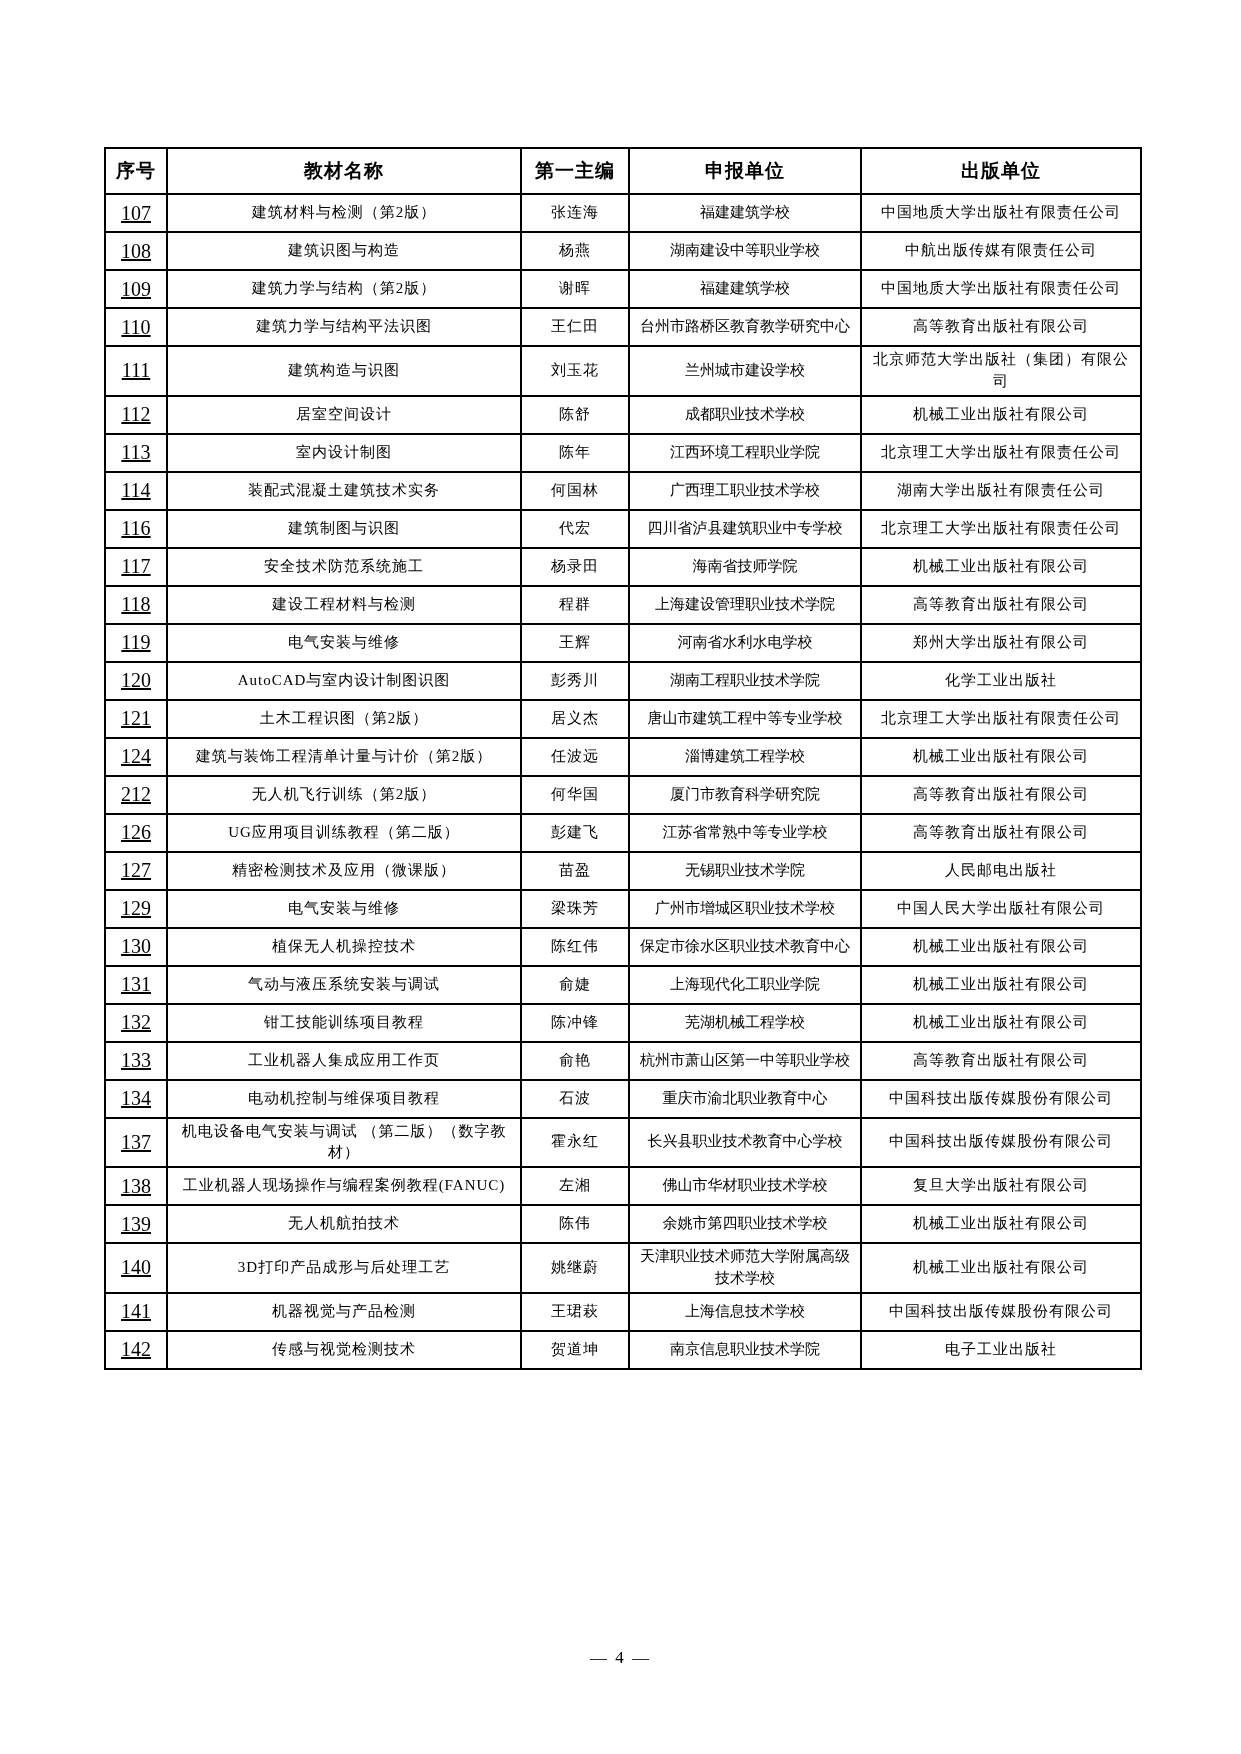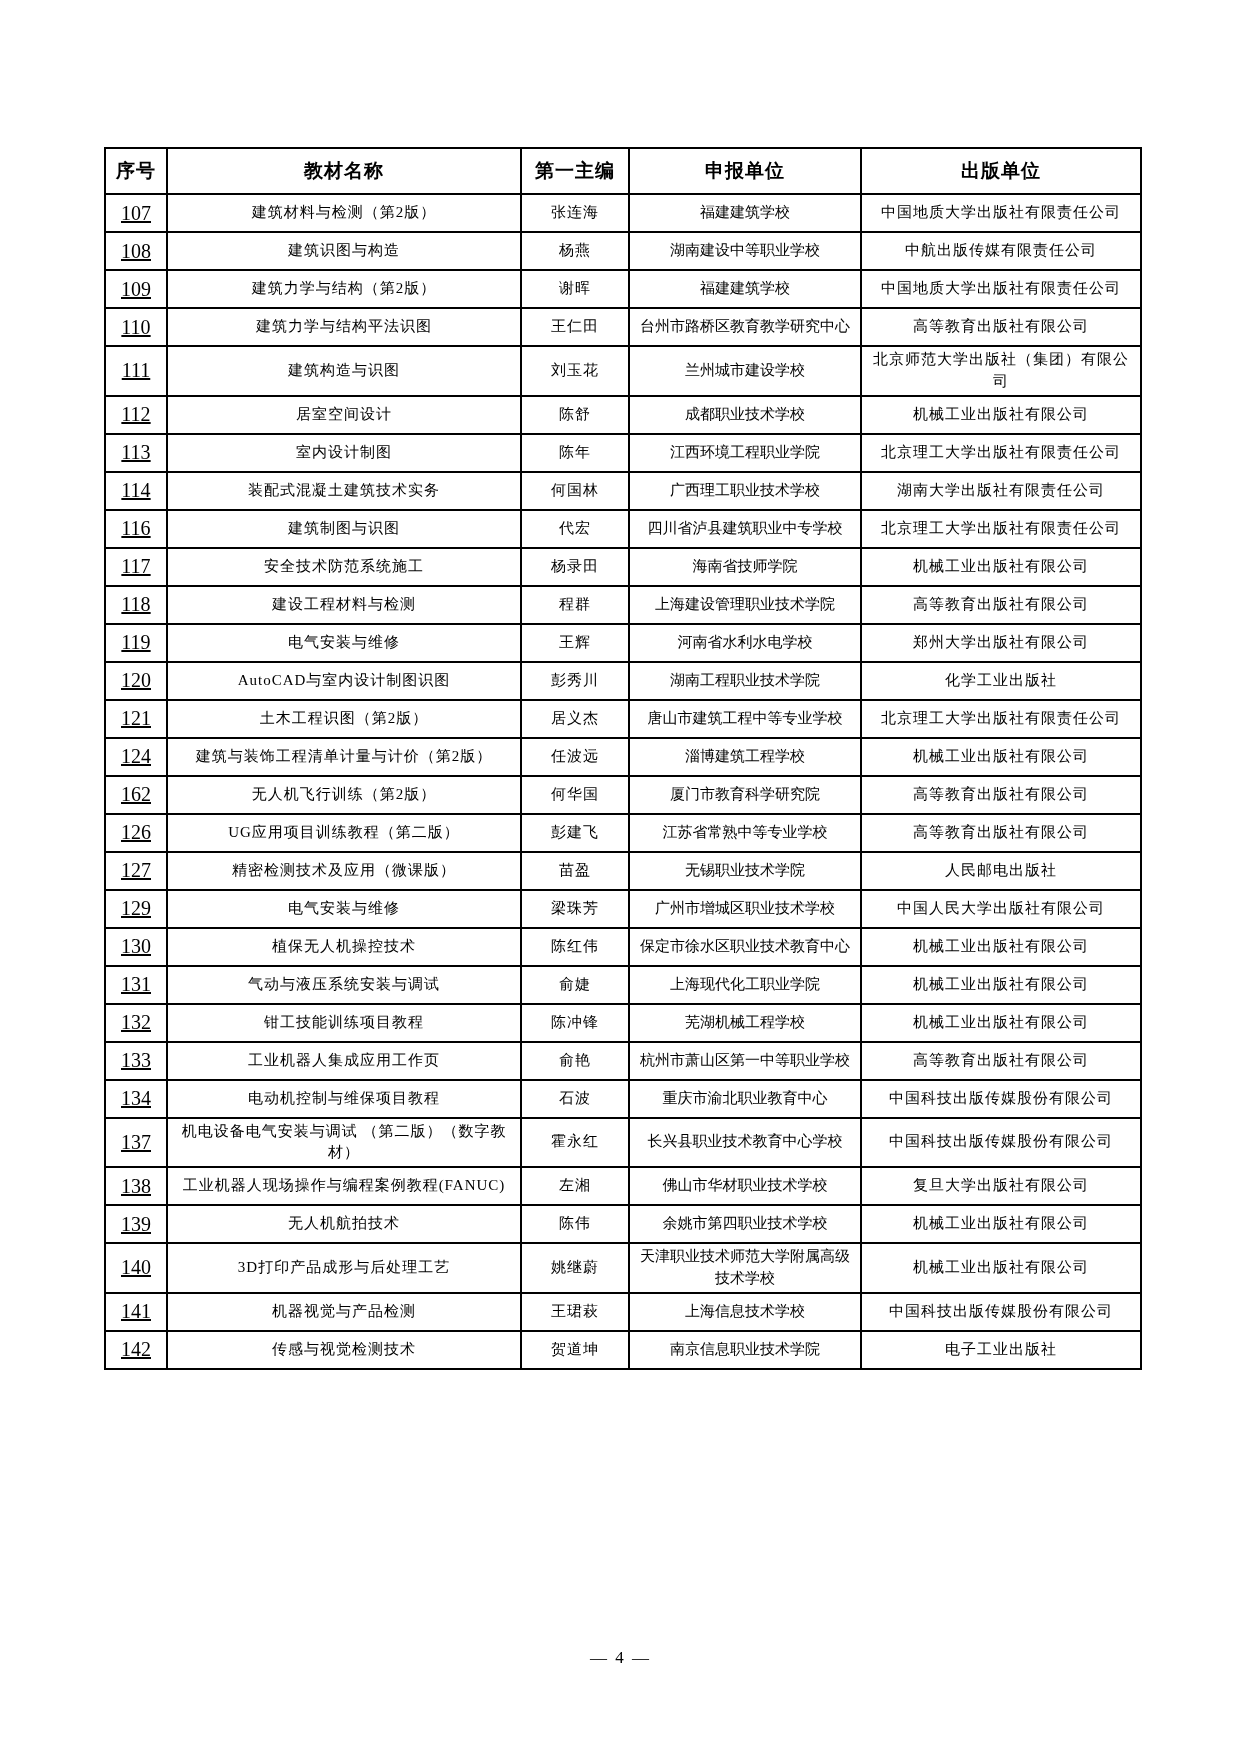--- a/index.html
+++ b/index.html
@@ -181,21 +181,21 @@
         <td class="col4">北京理工大学出版社有限责任公司</td>
       </tr>
       <tr>
         <td class="col0">124</td>
         <td class="col1">建筑与装饰工程清单计量与计价（第2版）</td>
         <td class="col2">任波远</td>
         <td class="col3">淄博建筑工程学校</td>
         <td class="col4">机械工业出版社有限公司</td>
       </tr>
       <tr>
-        <td class="col0">162</td>
+        <td class="col0">212</td>
         <td class="col1">无人机飞行训练（第2版）</td>
         <td class="col2">何华国</td>
         <td class="col3">厦门市教育科学研究院</td>
         <td class="col4">高等教育出版社有限公司</td>
       </tr>
       <tr>
         <td class="col0">126</td>
         <td class="col1">UG应用项目训练教程（第二版）</td>
         <td class="col2">彭建飞</td>
         <td class="col3">江苏省常熟中等专业学校</td>

